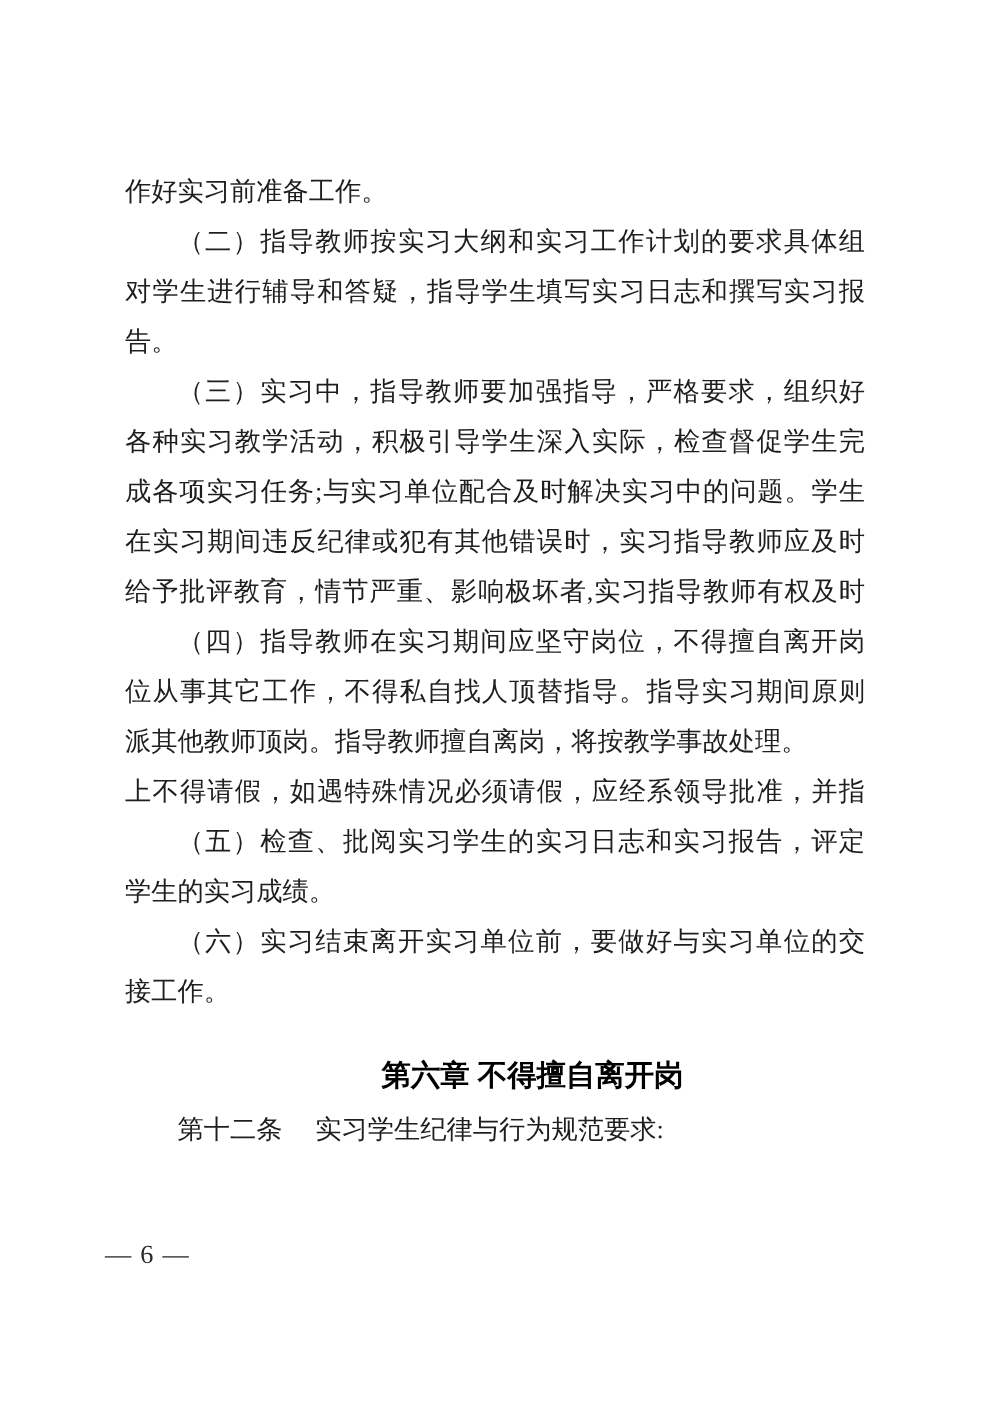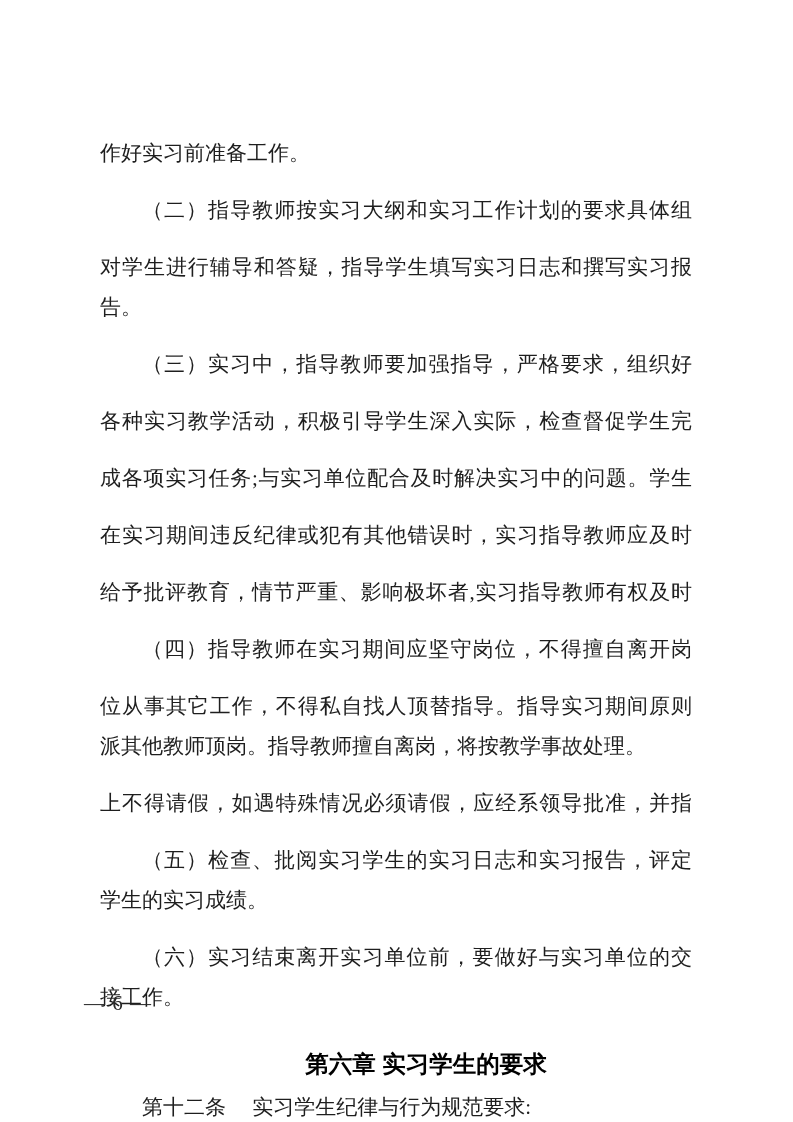--- a/index.html
+++ b/index.html
@@ -28,21 +28,20 @@
   }
   .para { margin: 0; }
   .line {
     white-space: pre-wrap;
     text-align: left;
   }
   
   .line.jl {
     text-align: justify;
     text-align-last: justify;
-    margin-top: 17px;
   }
   
   .line.ind { text-indent: 42px; }
   .chapter {
     font-family: "Liberation Sans", sans-serif;
     font-weight: 700;
     font-size: 23.5px;
     line-height: 46px;
     margin: 24px 0 0 0;
     text-align: center;
@@ -90,21 +89,21 @@
         </div>
         <div class="para">
           <div class="line ind jl">（五）检查、批阅实习学生的实习日志和实习报告，评定</div>
           <div class="line">学生的实习成绩。</div>
         </div>
         <div class="para">
           <div class="line ind jl">（六）实习结束离开实习单位前，要做好与实习单位的交</div>
           <div class="line">接工作。</div>
         </div>
       </section>
-    <h2 class="chapter">第六章 实习学生的要求</h2>
+    <h2 class="chapter">第六章 不得擅自离开岗</h2>
     <section id="article-para" class="article">
         <div class="para">
           <div class="line ind">第十二条　 实习学生纪律与行为规范要求:</div>
         </div>
       </section>
   </main>
   <footer class="pagenum">— 6 —</footer>
 </div>
 
 </body></html>

